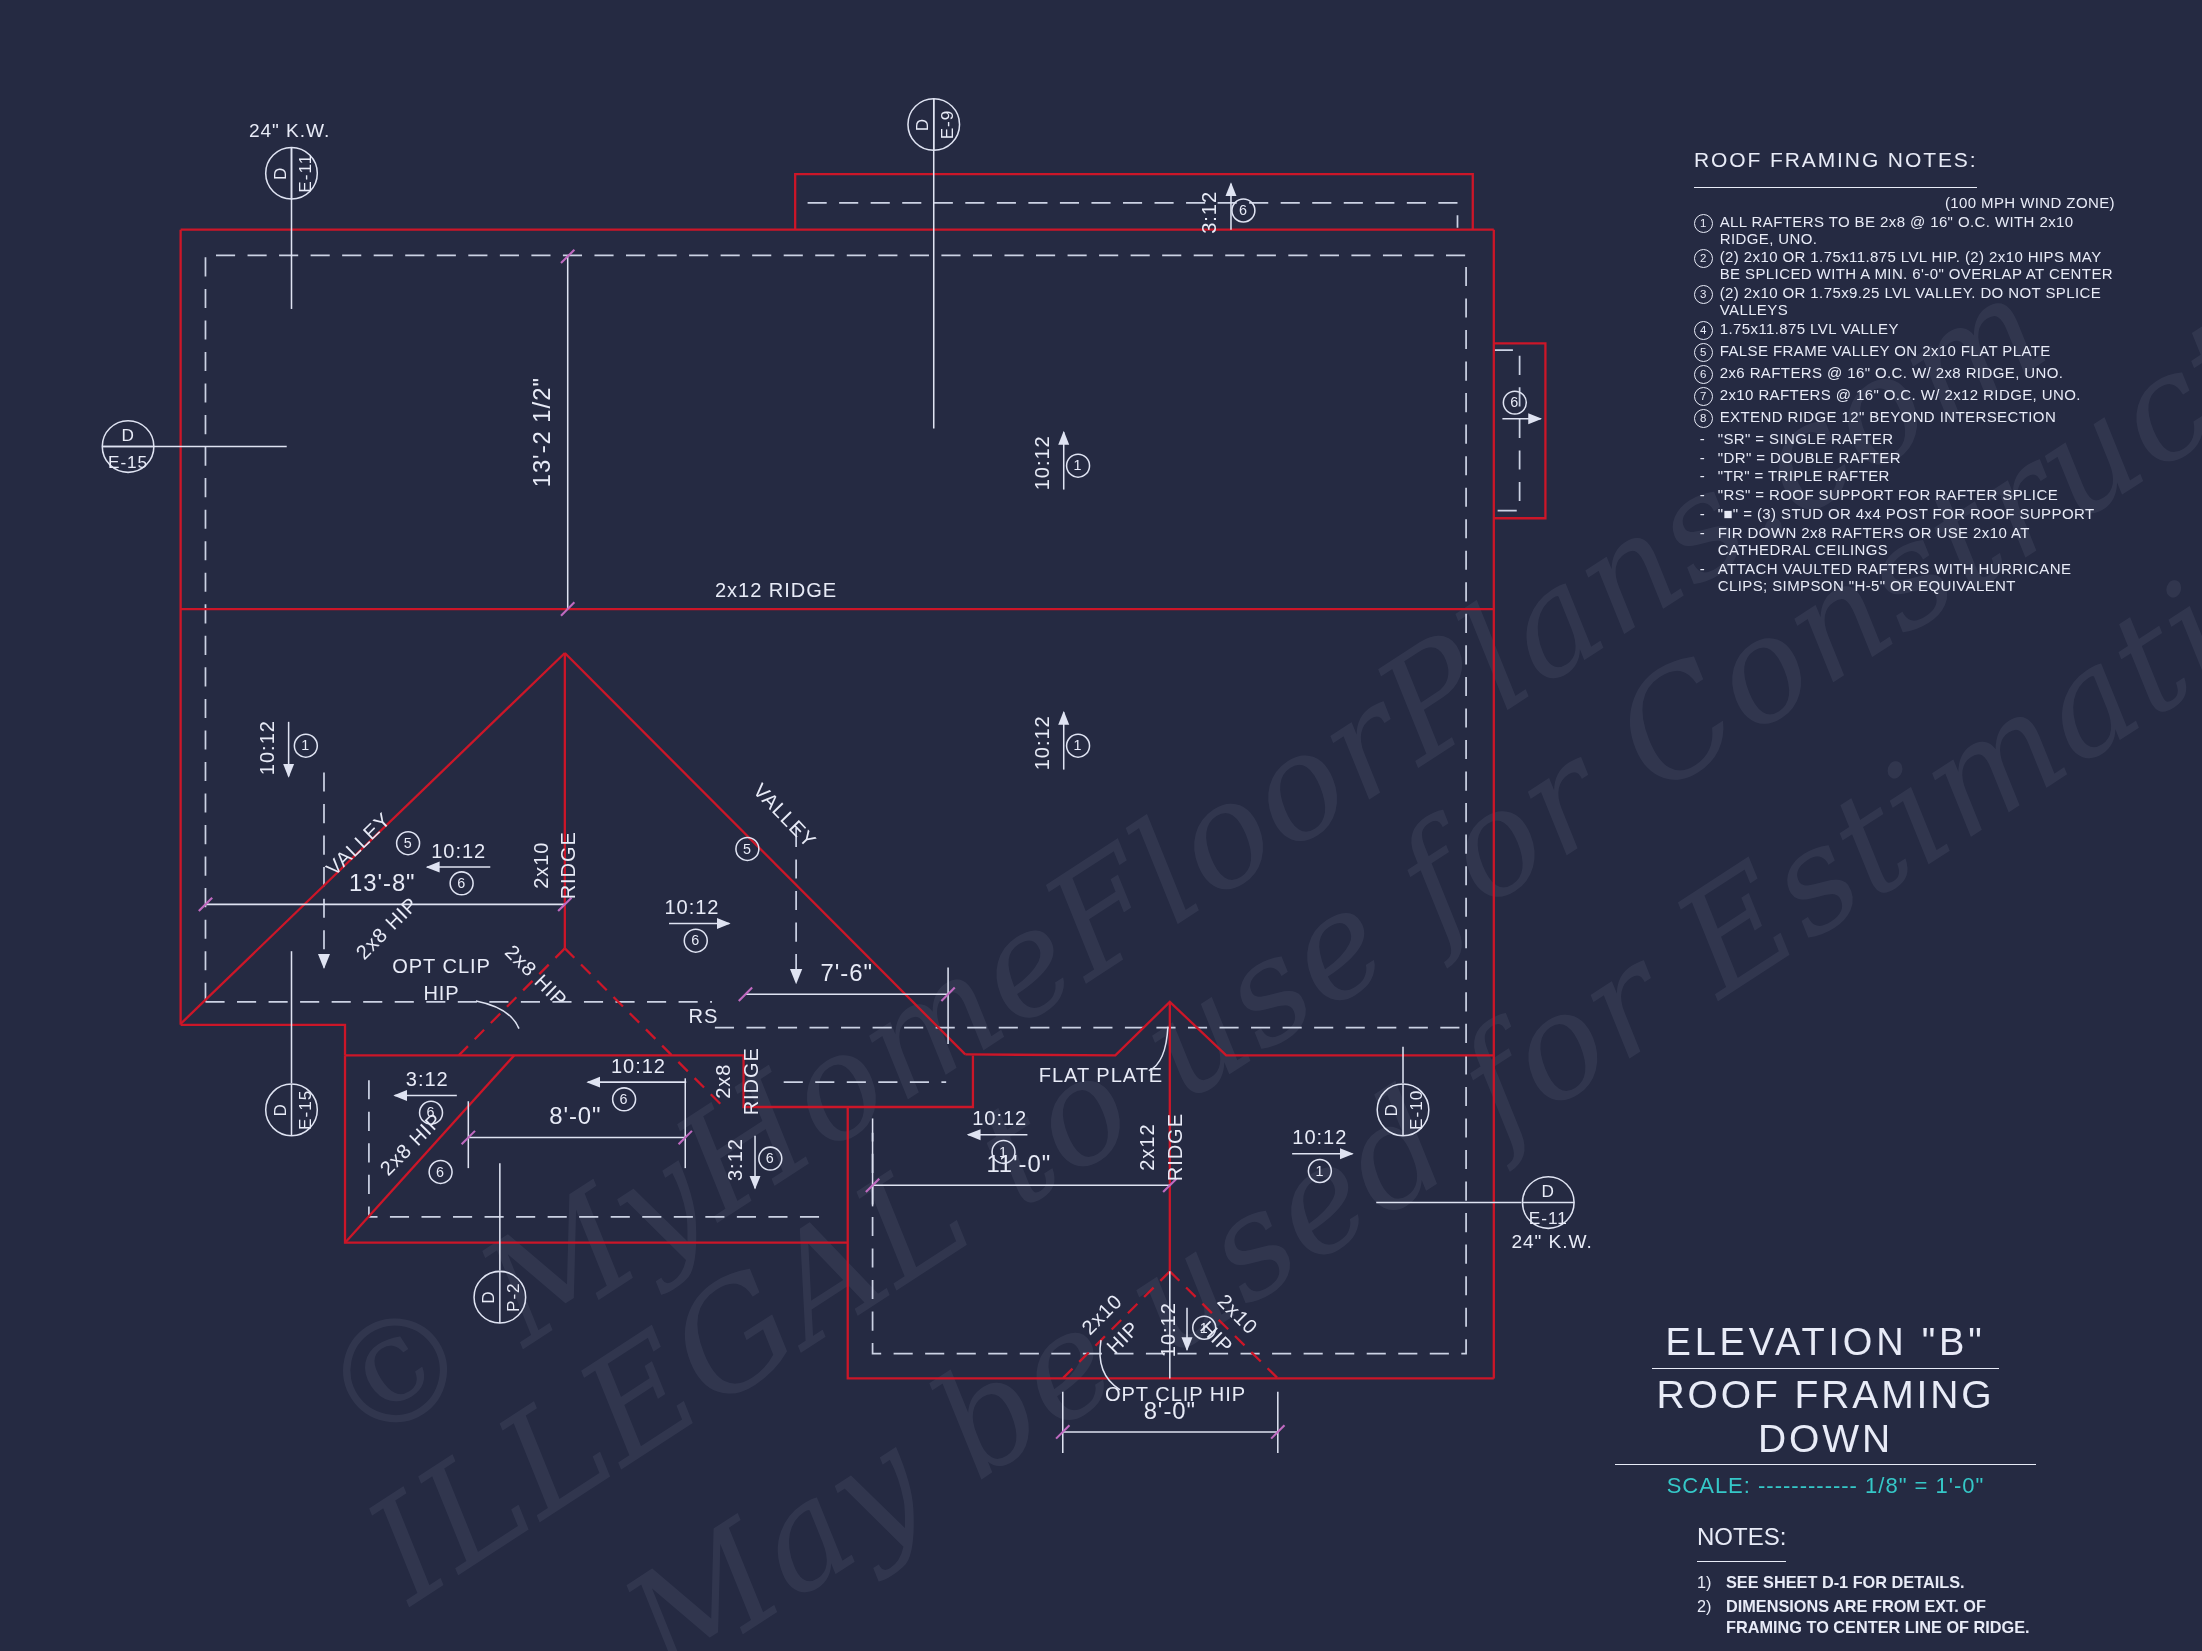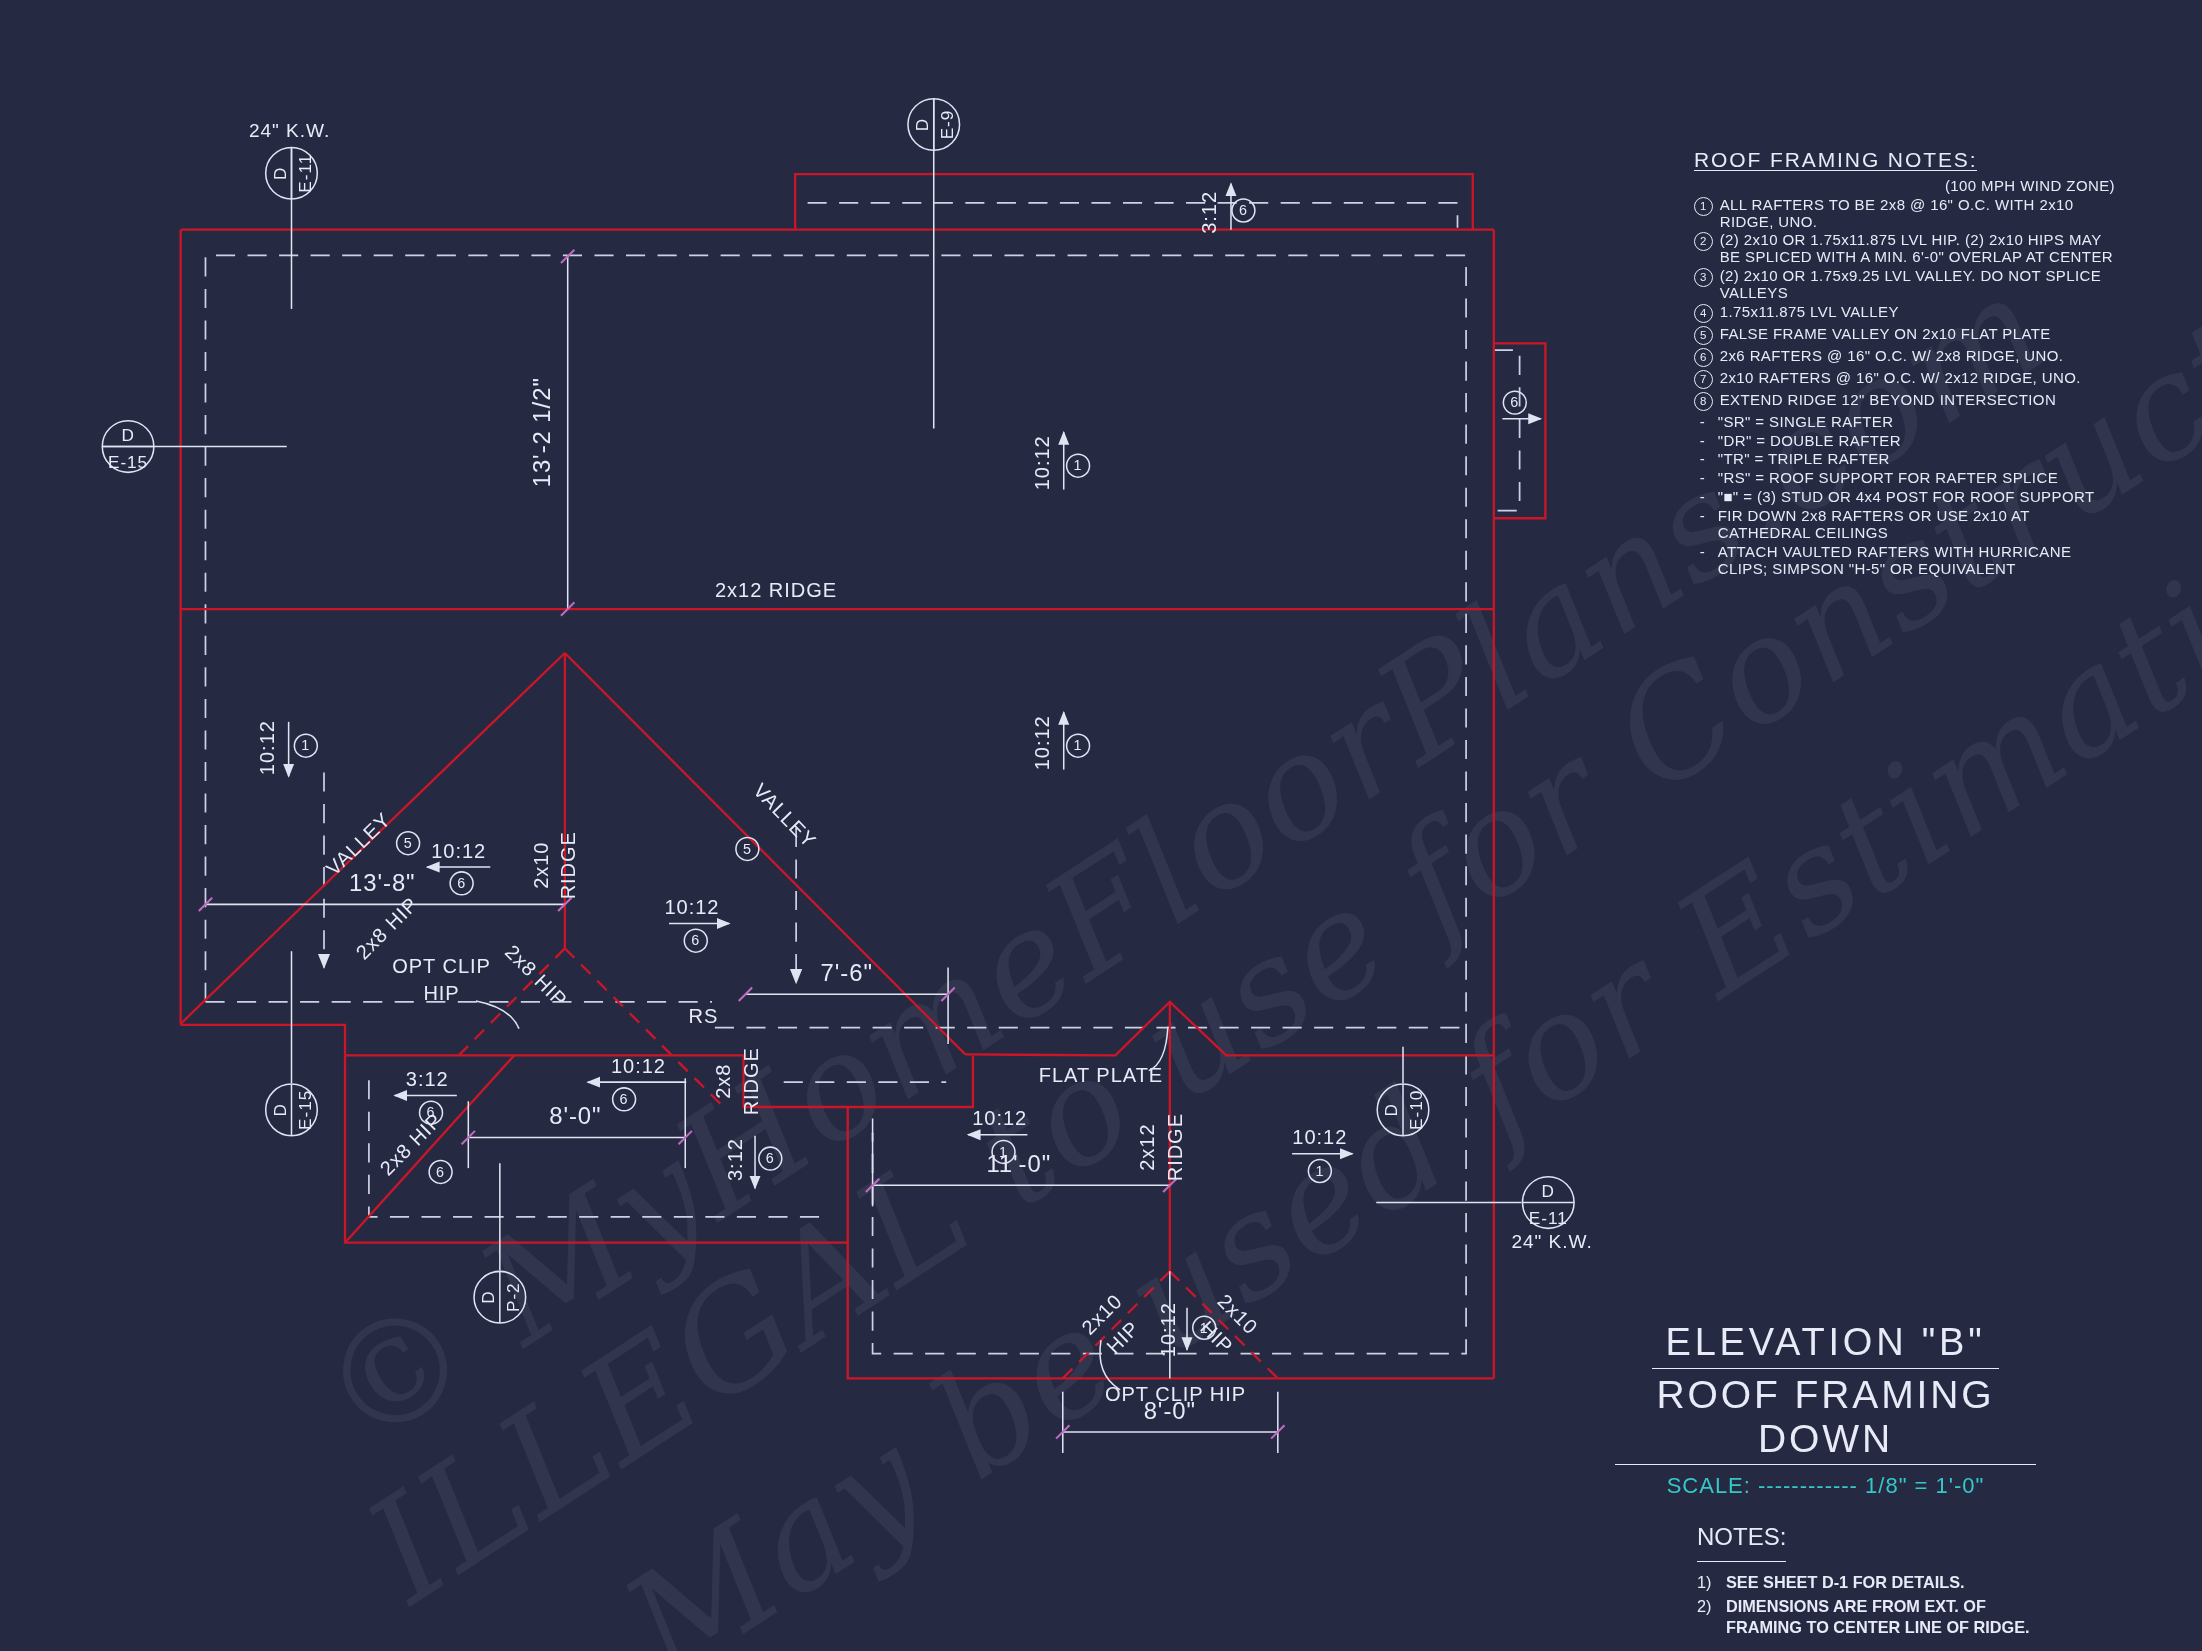--- a/index.html
+++ b/index.html
@@ -12,21 +12,21 @@
   .kw{font-size:20px;}
   .co{font-size:18px;}
   .ref{font-size:15px;}
   .wm{font-family:"DejaVu Serif",serif;font-style:italic;font-size:150px;fill:#cdd5f0;opacity:0.07;letter-spacing:2px;}
   .redl{stroke:#cc1628;stroke-width:2.4;fill:none;}
   .redd{stroke:#cc1628;stroke-width:2.4;fill:none;stroke-dasharray:14 10;}
   .whl{stroke:#dfe3f2;stroke-width:1.6;fill:none;}
   .whd{stroke:#ccd2e4;stroke-width:1.8;fill:none;stroke-dasharray:20 13;}
   .tick{stroke:#c06ac0;stroke-width:2.2;}
   .notes-block{position:absolute;left:1694px;top:151px;width:421px;font-size:15px;line-height:17px;letter-spacing:0.4px;}
-  .nb-title{font-size:21px;letter-spacing:1.9px;border-bottom:1.9px solid #e8ebf7;display:inline-block;padding-bottom:2px;margin-bottom:3.8px;}
+  .nb-title{font-size:21px;letter-spacing:1.9px;border-bottom:1.9px solid #e8ebf7;display:inline-block;padding-bottom:19px;margin-bottom:3.8px;}
   .nb-sub{margin:1.9px 0 1.9px 7.6px;text-align:right;}
   .nb-row{display:flex;margin-top:1.9px;}
   .nb-circ{flex:0 0 17px;height:17px;border:1.2px solid #e8ebf7;border-radius:50%;text-align:center;font-size:11.5px;line-height:16.3px;margin-right:6.7px;margin-top:1px;}
   .nb-dash{flex:0 0 17px;text-align:center;margin-right:6.7px;}
   .nb-text{flex:1;}
   .title-block{position:absolute;left:1615px;top:1321px;width:421px;text-align:center;}
   .tb-l1{font-size:38px;letter-spacing:3.8px;border-bottom:1.9px solid #e8ebf7;display:inline-block;padding:0 13.4px 3.8px;}
   .tb-l2{font-size:39px;letter-spacing:2.9px;border-bottom:1.9px solid #e8ebf7;display:inline-block;padding:0 1.9px 3.8px;margin-top:3.8px;}
   .tb-scale{font-size:22px;color:#35c8c8;margin-top:7.6px;letter-spacing:1px;}
   .tb-notes{width:421px;text-align:left;margin-top:27px;padding-left:82px;box-sizing:border-box;font-size:16.3px;line-height:21px;}

